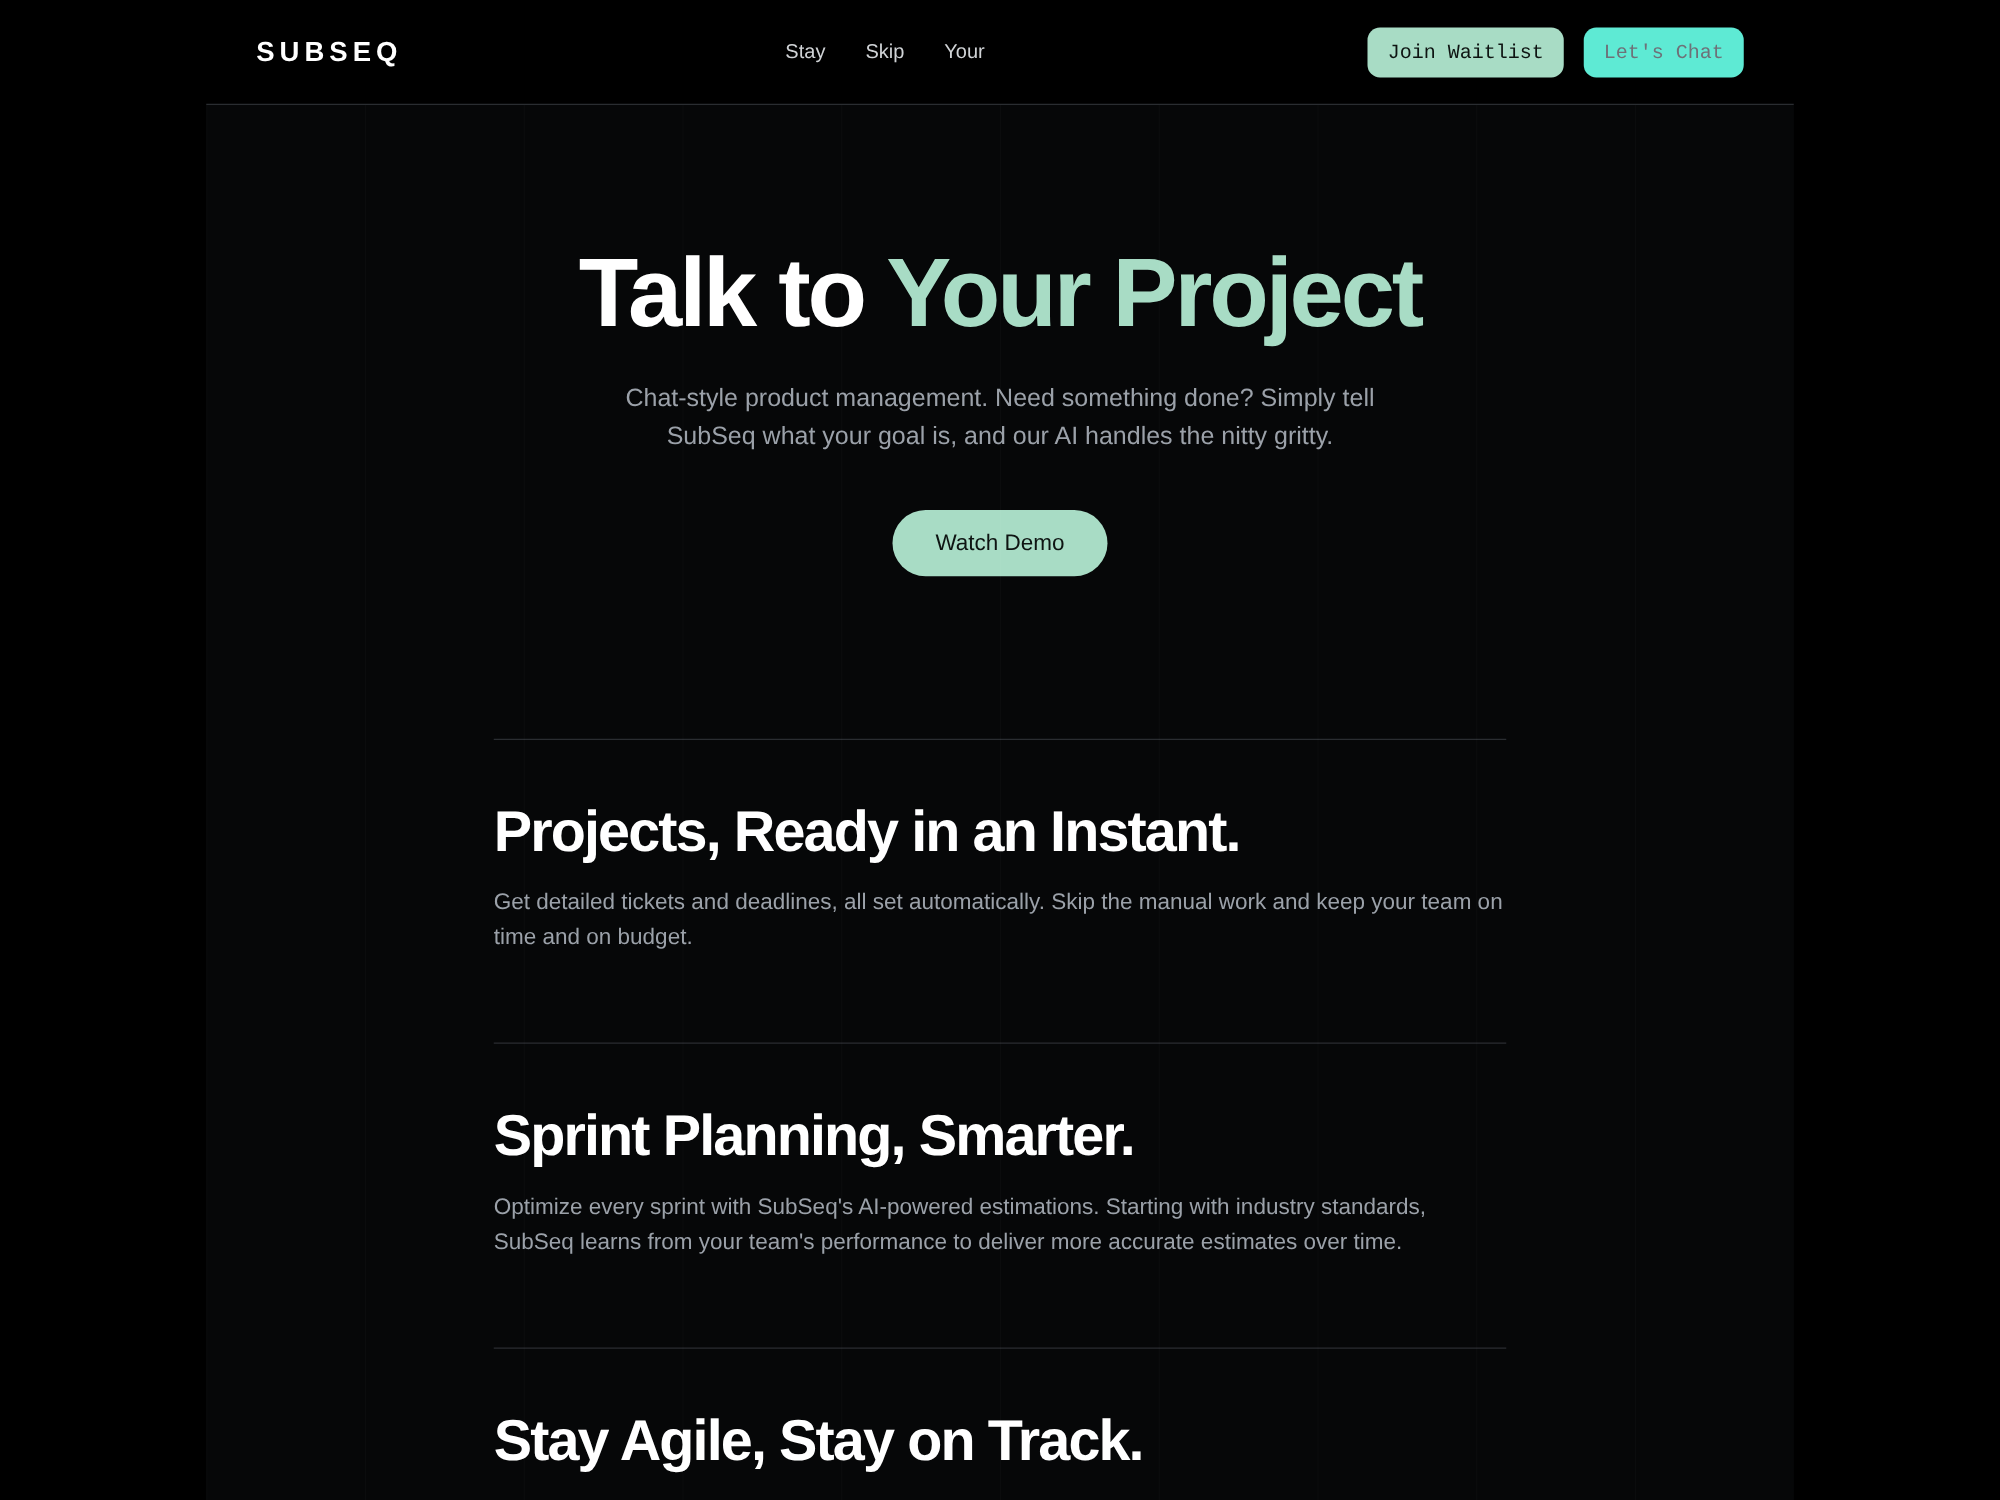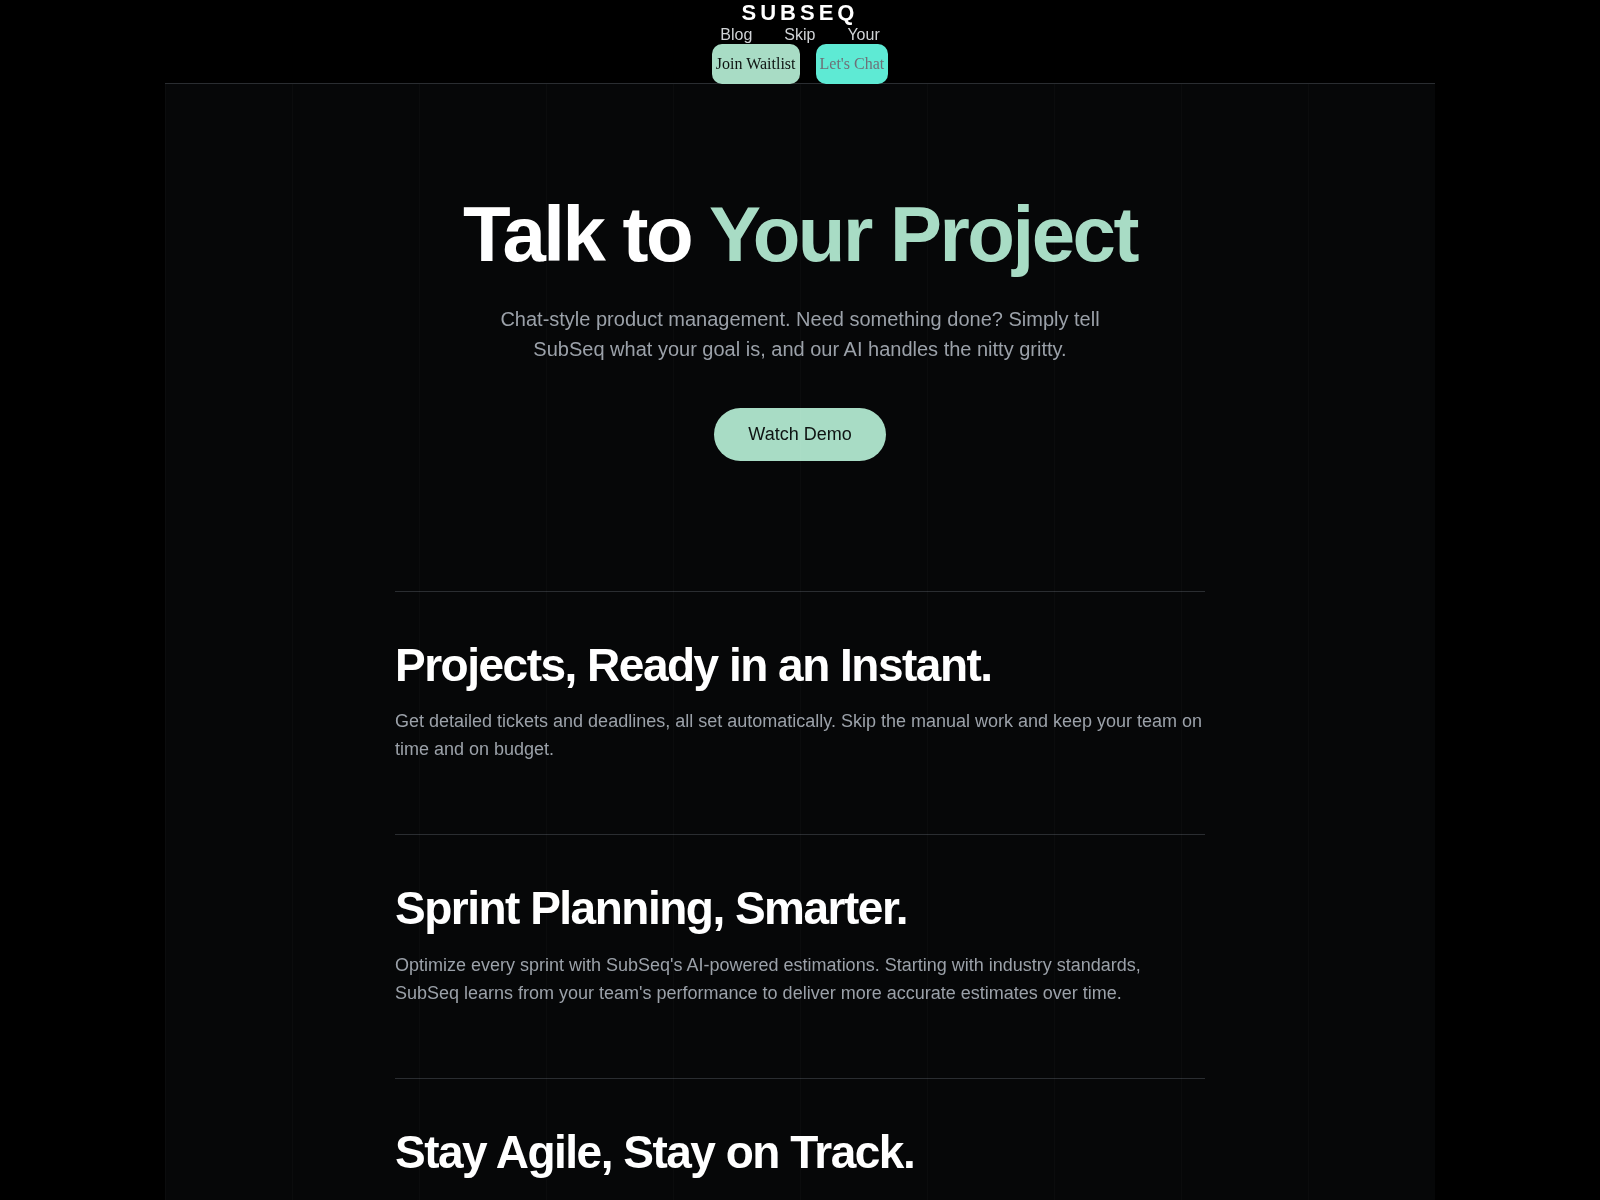--- a/index.html
+++ b/index.html
@@ -27,21 +27,20 @@
   
   .header {
     height: 84px;
     display: flex;
     align-items: center;
     justify-content: space-between;
     border-bottom: 1px solid var(--divider);
     width: 1270px;
     margin: 0 auto;
     padding: 0 40px;
-    flex-direction: column;
   }
   .logo {
     color: var(--white);
     font-weight: 900;
     font-size: 22px;
     letter-spacing: 4px;
     font-family: Arial, Helvetica, sans-serif;
   }
   .nav {
     display: flex;
@@ -55,25 +54,25 @@
     cursor: pointer;
   }
   .header-actions {
     display: flex;
     gap: 16px;
     align-items: center;
   }
   .btn {
     border: none;
     border-radius: 10px;
-    padding: 11px 4px;
+    padding: 11px 16px;
     font-size: 16px;
     font-weight: 500;
     cursor: pointer;
-    font-family: Liberation Serif, serif;
+    font-family: Liberation Mono, monospace;
   }
   .btn-accent {
     background: var(--accent);
     color: #0e1412;
   }
   .btn-light {
     background: #5eead4;
     color: #6e7178;
   }
   
@@ -155,21 +154,21 @@
     line-height: 1.55;
   }
 </style>
 </head>
 <body>
 
 <div class="page">
   <header class="header">
     <div class="logo">SUBSEQ</div>
     <nav class="nav">
-      <a>Blog</a>
+      <a>Stay</a>
       <a>Skip</a>
       <a>Your</a>
     </nav>
     <div class="header-actions">
       <button class="btn btn-accent">Join Waitlist</button>
       <button class="btn btn-light">Let's Chat</button>
     </div>
   </header>
 
   <main class="inner">

